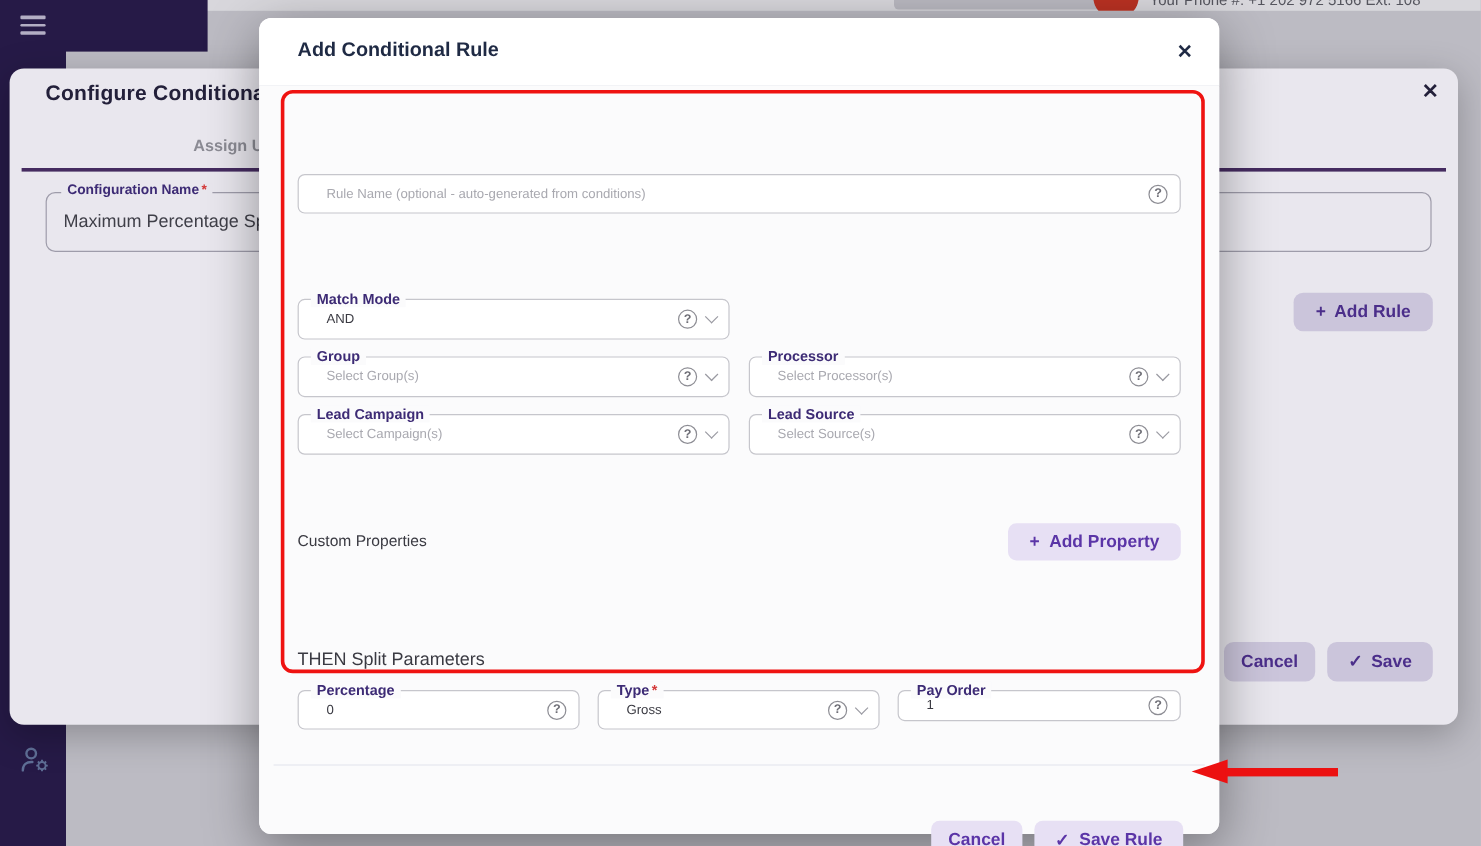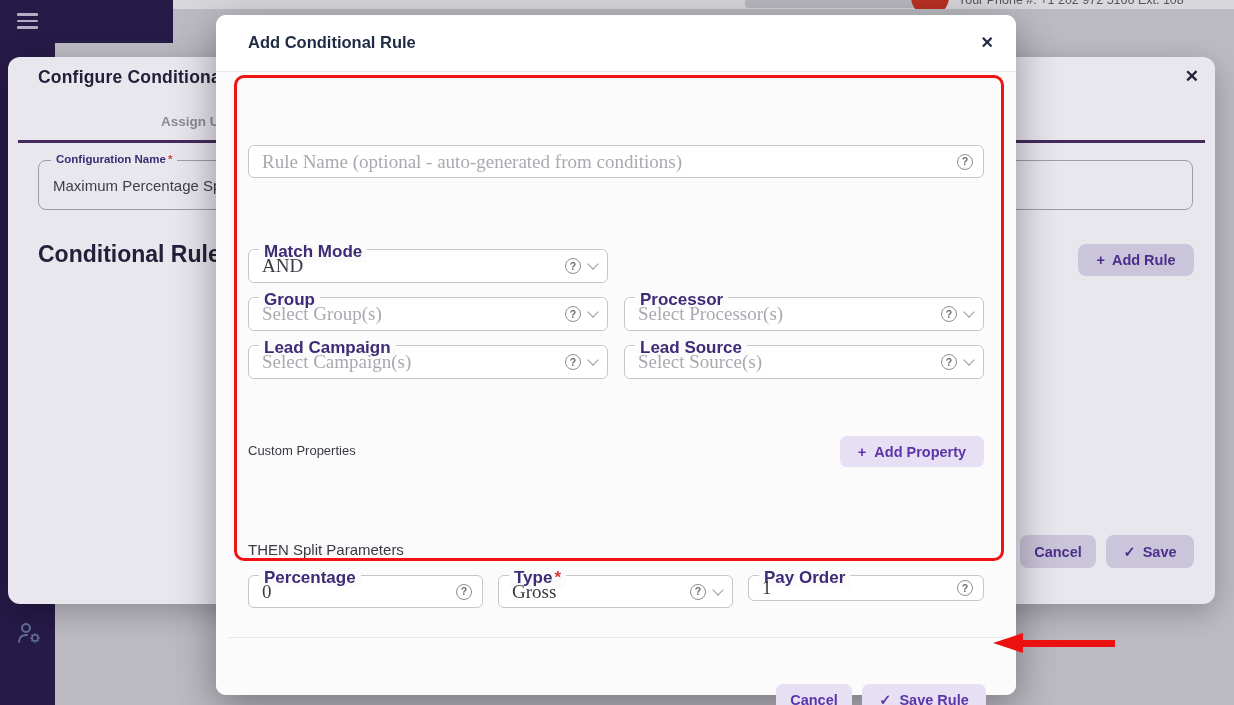--- a/index.html
+++ b/index.html
@@ -52,25 +52,25 @@
   
   #modal { left:216px; top:15px; width:800px; height:680px; background:#fff;
     border-radius:10px; box-shadow:0 12px 44px rgba(0,0,0,.38); }
   #modal-header { left:0; top:0; width:800px; height:57px; border-bottom:1px solid #e9ebf1;
     border-radius:10px 10px 0 0; background:#fff; }
   #modal-title { left:32px; top:18px; font-size:16.5px; font-weight:700; color:#1f2a44; }
   #modal-close { right:22px; top:18px; font-size:16px; font-weight:700; color:#1f2a44; cursor:pointer; }
   #modal-body { left:0; top:57px; width:800px; height:623px; background:#fbfbfc; border-radius:0 0 10px 10px; }
 
   .input-box { background:#fff; border:1px solid #c6c6cc; border-radius:6px; }
-  .input-box .ivalue { position:absolute; left:13px; top:50%; transform:translateY(-50%);
-    font-size:19px; color:#3a3a42; white-space:nowrap;font-family:Liberation Serif, serif; }
+  .input-box .ivalue { position:absolute; left:23px; top:50%; transform:translateY(-50%);
+    font-size:11px; color:#3a3a42; white-space:nowrap; }
   .input-box .iplaceholder { color:#a9a9b0; }
   .mlabel { position:absolute; top:-8px; left:10px; padding:0 5px; background:#fbfbfc;
-    font-size:17px; font-weight:700; color:#3d2b75; white-space:nowrap; }
+    font-size:12px; font-weight:700; color:#3d2b75; white-space:nowrap; }
   .mlabel .star { color:#d43a3a; margin-left:2px; }
   .trailing { position:absolute; right:10px; top:50%; transform:translateY(-50%);
     display:flex; align-items:center; gap:8px; }
   .help-icon { width:16px; height:16px; border:1.3px solid #8d8d94; border-radius:50%;
     color:#6e6e76; font-size:10.5px; font-weight:700; display:flex; align-items:center;
     justify-content:center; line-height:1; }
   .chevron { width:8px; height:8px; border-right:1.6px solid #9a9aa2; border-bottom:1.6px solid #9a9aa2;
     transform:rotate(45deg); margin-top:-4px; }
 
   #rule-name-box { left:32px; top:73px; width:736px; height:33px; }
@@ -146,21 +146,20 @@
     <div id="dialog-close" class="abs">✕</div>
 
     <div id="tab-assign" class="tab abs">Assign Us</div>
     <div id="tab-underline" class="abs"></div>
 
     <div id="config-fieldset" class="fieldset abs">
       <span class="flabel"><span>Configuration Name</span><span class="star">*</span></span>
       <span class="fvalue">Maximum Percentage Spli</span>
     </div>
 
-    <div id="conditional-heading" class="abs">Conditional Rule</div>
 
     <button id="add-rule-btn" class="dlg-btn abs">
       <span>+</span>
       <span>Add Rule</span>
     </button>
 
     <button id="dlg-cancel-btn" class="dlg-btn abs">Cancel</button>
     <button id="dlg-save-btn" class="dlg-btn abs">
       <span>✓</span>
       <span>Save</span>

